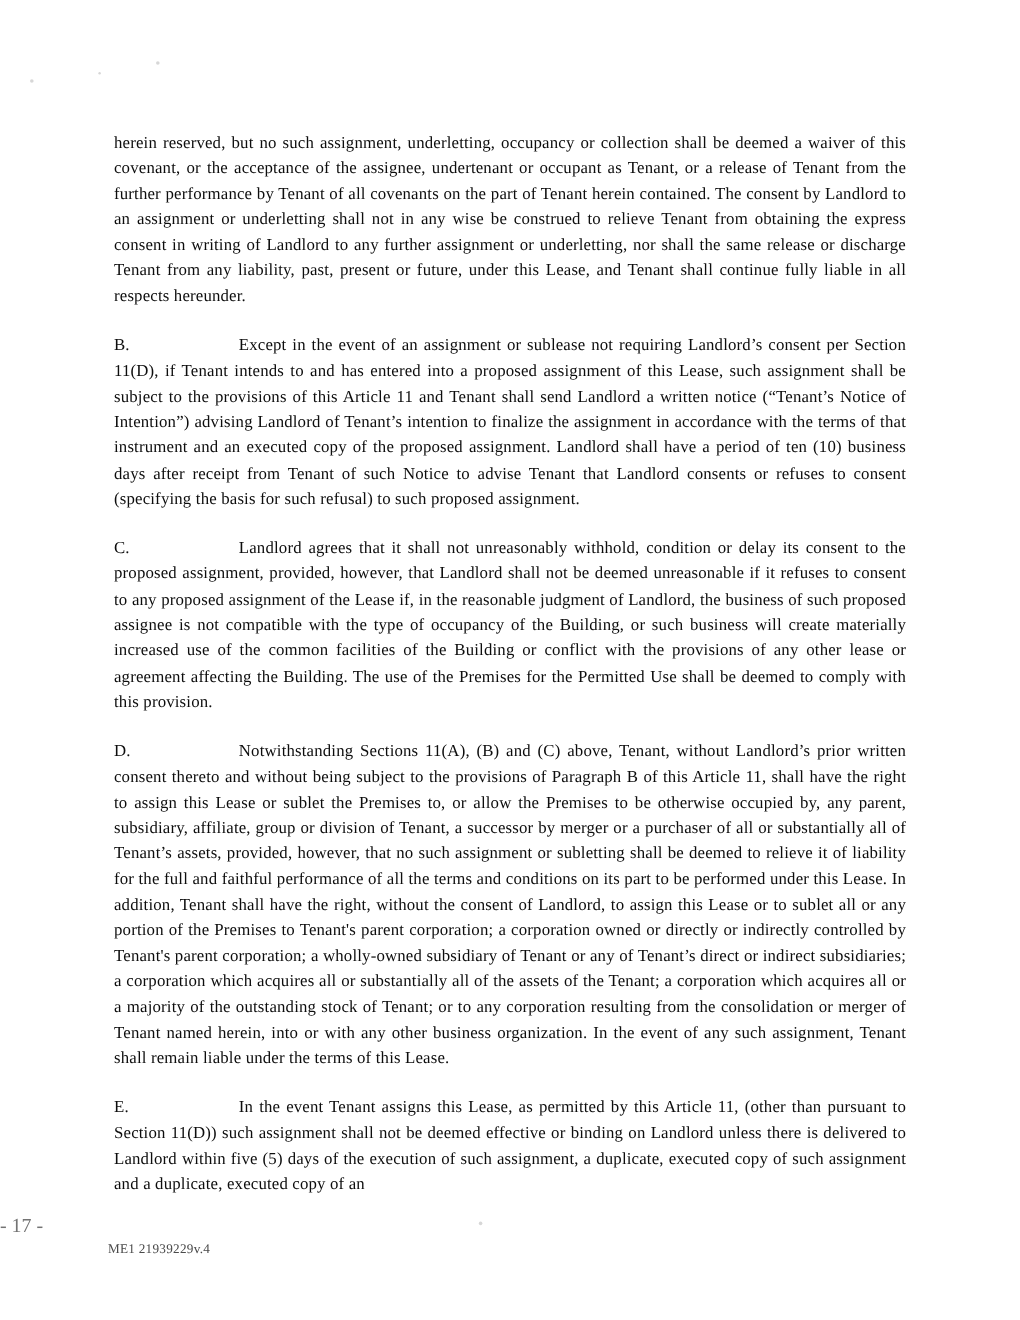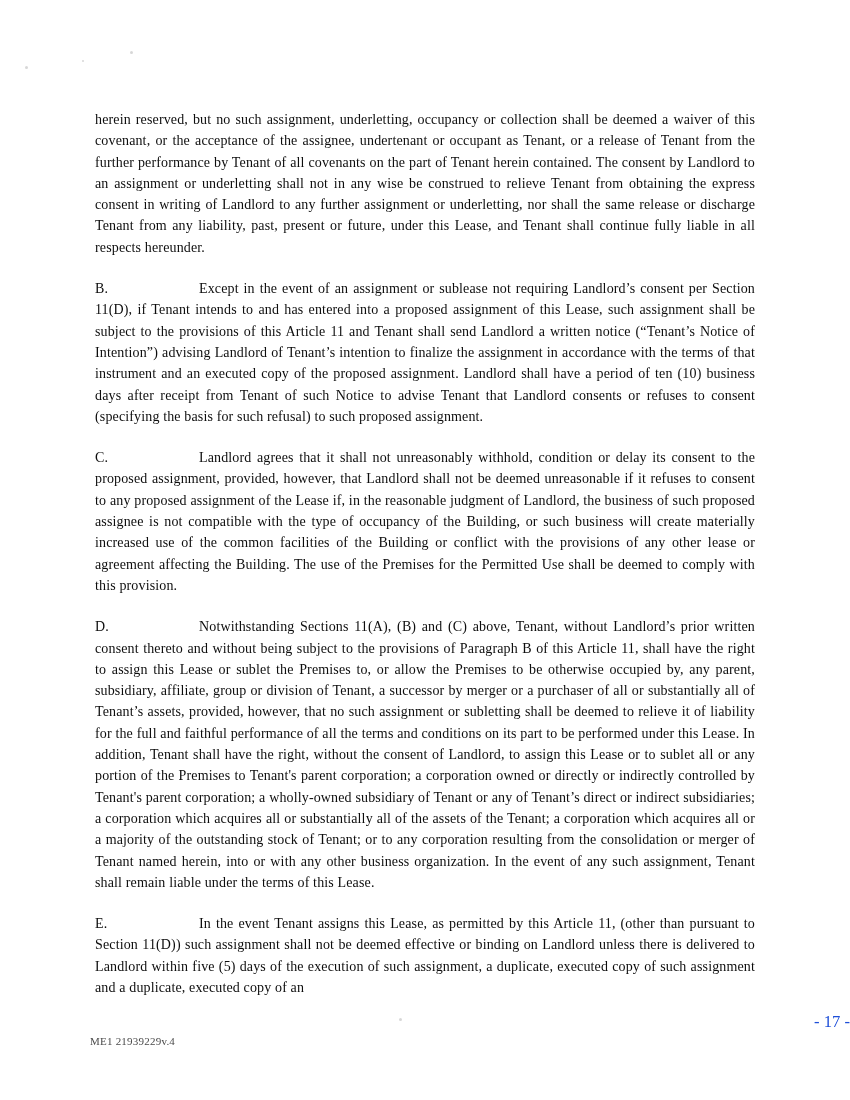--- a/index.html
+++ b/index.html
@@ -45,24 +45,24 @@
   }
   .lead-letter {
     display: inline-block;
     width: 56px;
   }
   .footer-page {
     position: absolute;
     left: 0;
     right: 0;
     top: 1012px;
-    text-align: right;
+    text-align: left;
     font-size: 16.6px;
     font-family: "Liberation Serif", "DejaVu Serif", serif;
-    color: #1d4ed8;
+    color: #737373;
   }
   .footer-docid {
     position: absolute;
     left: 90px;
     top: 1035px;
     font-size: 11px;
     font-family: "Liberation Serif", "DejaVu Serif", serif;
     color: #4a4a4a;
     letter-spacing: 0.02em;
   }

